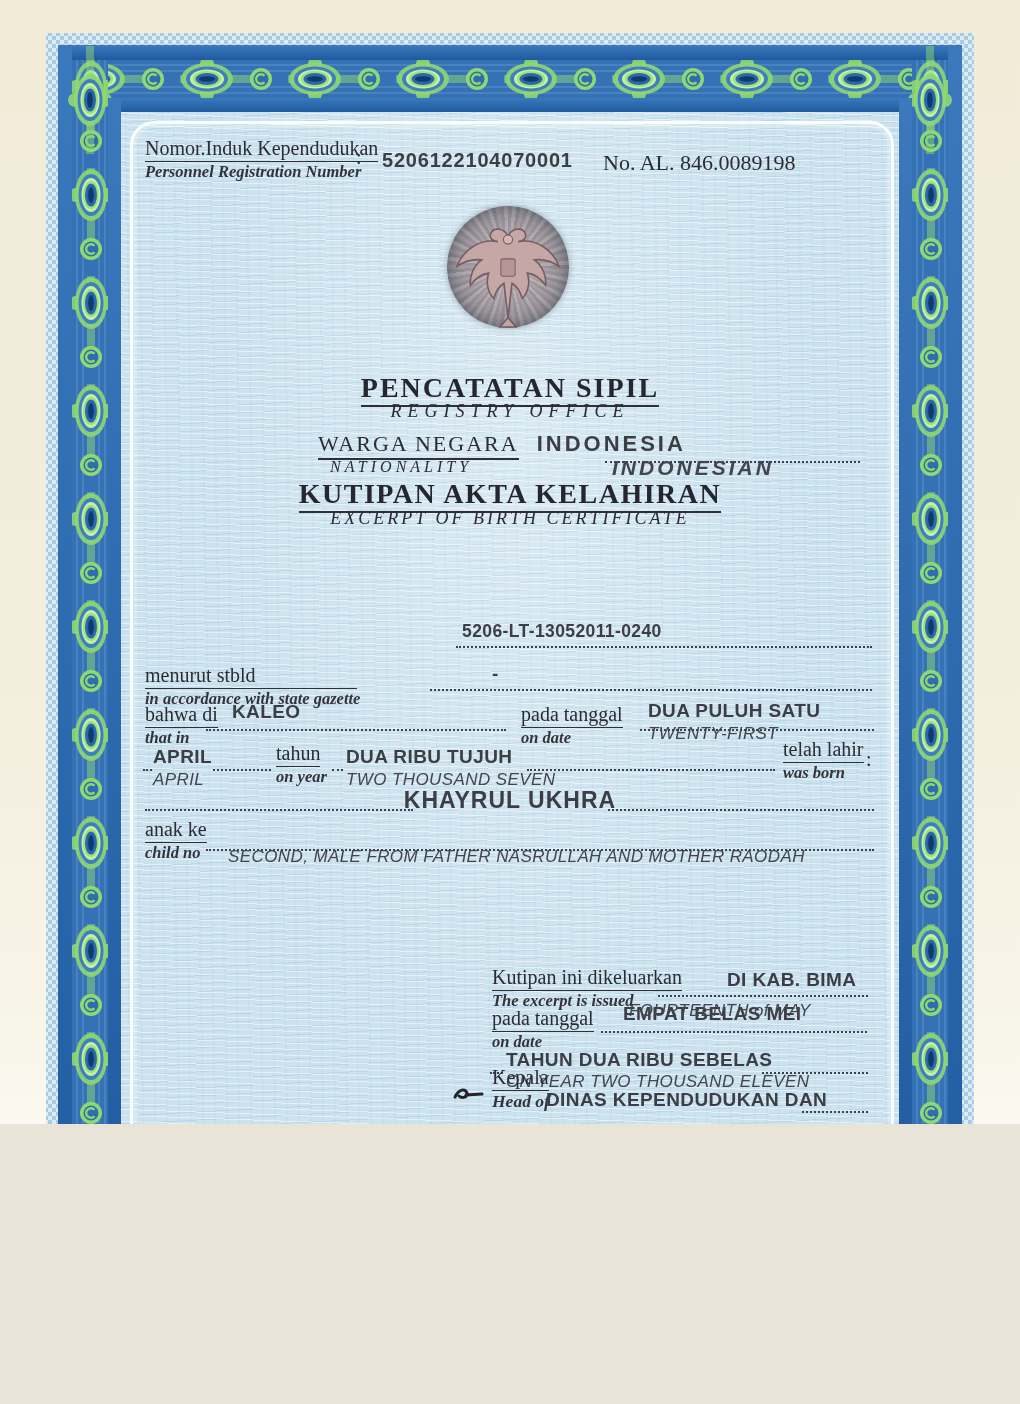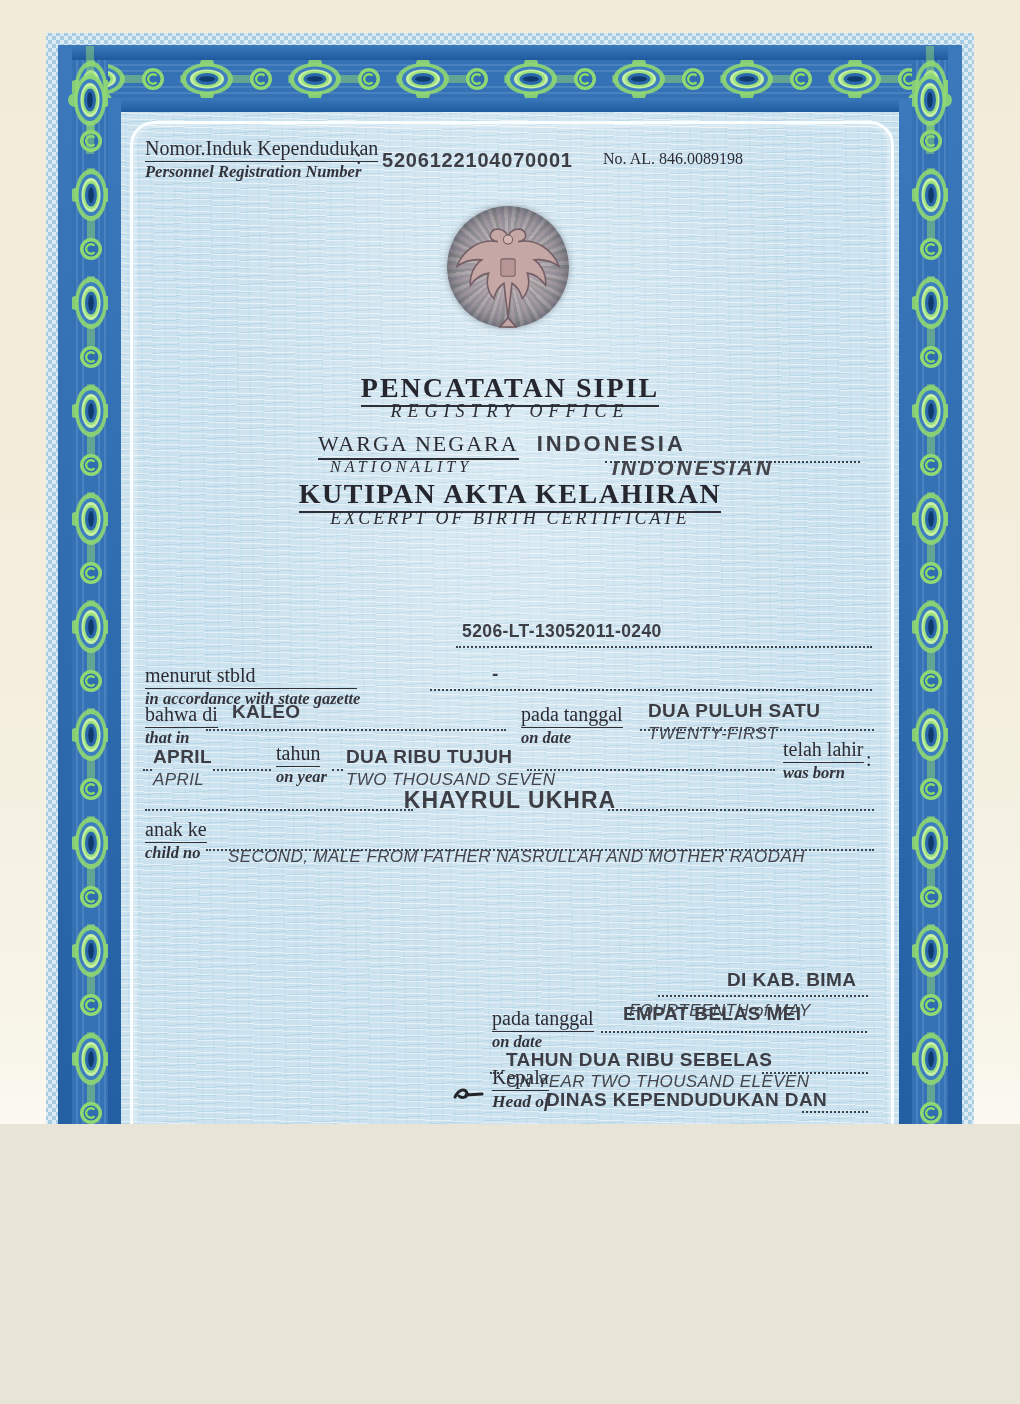--- a/index.html
+++ b/index.html
@@ -112,21 +112,21 @@
   </svg>
 
   <div class="whiteframe"></div>
 
   <div class="abs" style="left:145px;top:137px;">
     <span class="lid u">Nomor.Induk Kependudukan</span><br>
     <span class="len">Personnel Registration Number</span>
   </div>
   <div class="abs lid" style="left:356px;top:146px;">:</div>
   <div class="abs val" style="left:382px;top:149px;font-size:20px;letter-spacing:.8px;">5206122104070001</div>
-  <div class="abs lid" style="left:603px;top:150px;font-size:16px;">No. AL. 846.0089198</div>
+  <div class="abs lid" style="left:603px;top:150px;font-size:22px;">No. AL. 846.0089198</div>
 
   <div class="abs" style="left:447px;top:206px;width:122px;height:122px;border-radius:50%;
               background:
                 radial-gradient(circle at 50% 50%, rgba(186,158,178,.45) 0 30%, rgba(96,90,110,.5) 85%, rgba(60,60,75,.6) 100%),
                 repeating-conic-gradient(#9aa09f 0deg 4deg, #c3c7bd 4deg 8deg, #8d9b8e 8deg 12deg, #b3b0ad 12deg 16deg);
               box-shadow:0 0 6px rgba(90,100,110,.5), inset 0 0 14px rgba(50,55,70,.55);">
     <svg width="122" height="122" viewBox="0 0 120 120">
       <path d="M60 30 c-3 -8 -14 -10 -17 -3 c-2 5 3 8 7 8 c-18 -3 -34 8 -40 24 c8 -5 16 -7 24 -6 c-8 6 -12 16 -11 25 c5 -7 11 -11 18 -12 c-3 9 -1 19 5 25 c2 -7 5 -12 10 -15 l4 34 l-8 9 h16 l-8 -9 l4 -34 c5 3 8 8 10 15 c6 -6 8 -16 5 -25 c7 1 13 5 18 12 c1 -9 -3 -19 -11 -25 c8 -1 16 1 24 6 c-6 -16 -22 -27 -40 -24 c4 0 9 -3 7 -8 c-3 -7 -14 -5 -17 3 z" fill="#c8a8a6" stroke="#6f5a60" stroke-width="1.6" opacity=".92"></path>
       <rect x="53" y="52" width="14" height="17" rx="2" fill="#b79595" stroke="#6f5a60" stroke-width="1" opacity=".9"></rect>
       <circle cx="60" cy="33" r="4.5" fill="#d4b6b2" stroke="#6f5a60" stroke-width="1"></circle>
@@ -197,20 +197,24 @@
   <div class="abs center val" style="top:787px;font-size:23px;letter-spacing:1px;">KHAYRUL UKHRA</div>
   <div class="dl" style="left:608px;top:807px;width:266px;"></div>
 
   <div class="abs" style="left:145px;top:818px;">
     <span class="lid u">anak ke</span><br>
     <span class="len">child no</span>
   </div>
   <div class="dl" style="left:206px;top:847px;width:668px;"></div>
   <div class="abs valen" style="left:228px;top:847px;">SECOND, MALE FROM FATHER NASRULLAH AND MOTHER RAODAH</div>
 
+  <div class="abs" style="left:492px;top:966px;">
+    <span class="lid u">Kutipan ini dikeluarkan</span><br>
+    <span class="len">The excerpt is issued</span>
+  </div>
   <div class="abs val" style="left:727px;top:969px;">DI KAB. BIMA</div>
   <div class="dl" style="left:658px;top:993px;width:210px;"></div>
 
   <div class="abs" style="left:492px;top:1007px;">
     <span class="lid u">pada tanggal</span><br>
     <span class="len">on date</span>
   </div>
   <div class="abs val" style="left:623px;top:1003px;">EMPAT BELAS MEI</div>
   <div class="dl" style="left:601px;top:1029px;width:266px;"></div>
   <div class="abs valen" style="left:629px;top:1001px;">FOURTEENTH of MAY</div>

